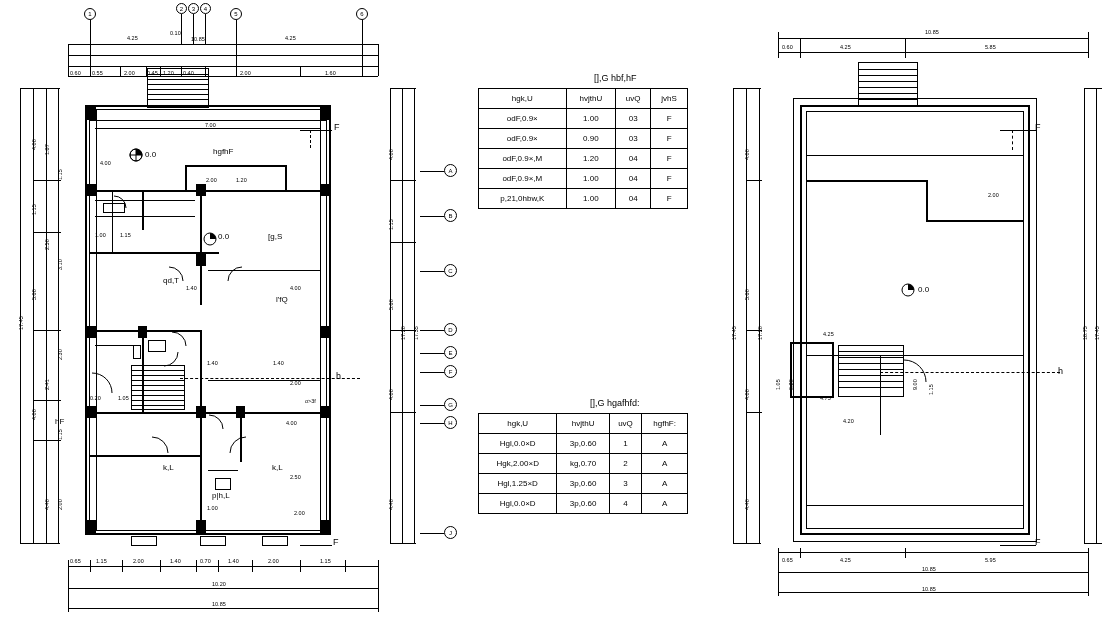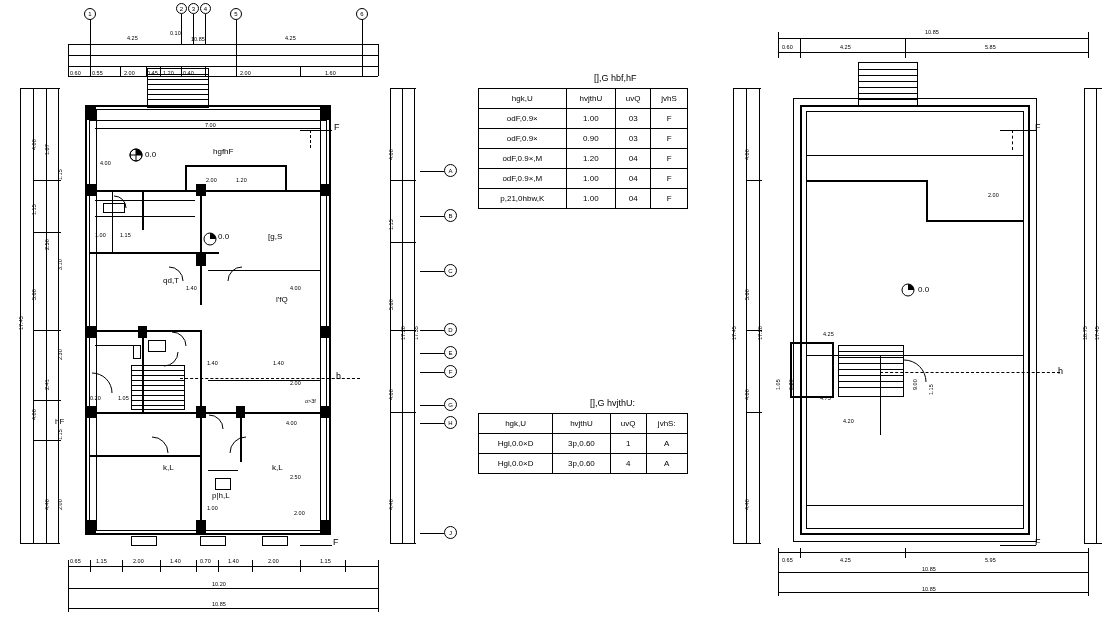--- a/index.html
+++ b/index.html
@@ -333,33 +333,45 @@
         </tr>
         <tr>
           <td>p,21,0hbw,K</td>
           <td>1.00</td>
           <td>04</td>
           <td>F</td>
         </tr>
       </tbody>
   </table>
 
-  <div class="tbltitle" style="left:590px;top:398px;">[],G  hvjthU:</div>
+  <div class="tbltitle" style="left:590px;top:398px;">[],G  hgafhfd:</div>
   <table class="tbl" id="tbl-bot" style="left:478px;top:413px;width:210px;">
     <tbody>
         <tr>
           <td class="hd">hgk,U</td>
           <td class="hd">hvjthU</td>
           <td class="hd">uvQ</td>
-          <td class="hd">jvhS:</td>
+          <td class="hd">hgfhF:</td>
         </tr>
         <tr>
           <td>Hgl,0.0×D</td>
           <td>3p,0.60</td>
           <td>1</td>
+          <td>A</td>
+        </tr>
+        <tr>
+          <td>Hgk,2.00×D</td>
+          <td>kg,0.70</td>
+          <td>2</td>
+          <td>A</td>
+        </tr>
+        <tr>
+          <td>Hgl,1.25×D</td>
+          <td>3p,0.60</td>
+          <td>3</td>
           <td>A</td>
         </tr>
         <tr>
           <td>Hgl,0.0×D</td>
           <td>3p,0.60</td>
           <td>4</td>
           <td>A</td>
         </tr>
       </tbody>
   </table>

